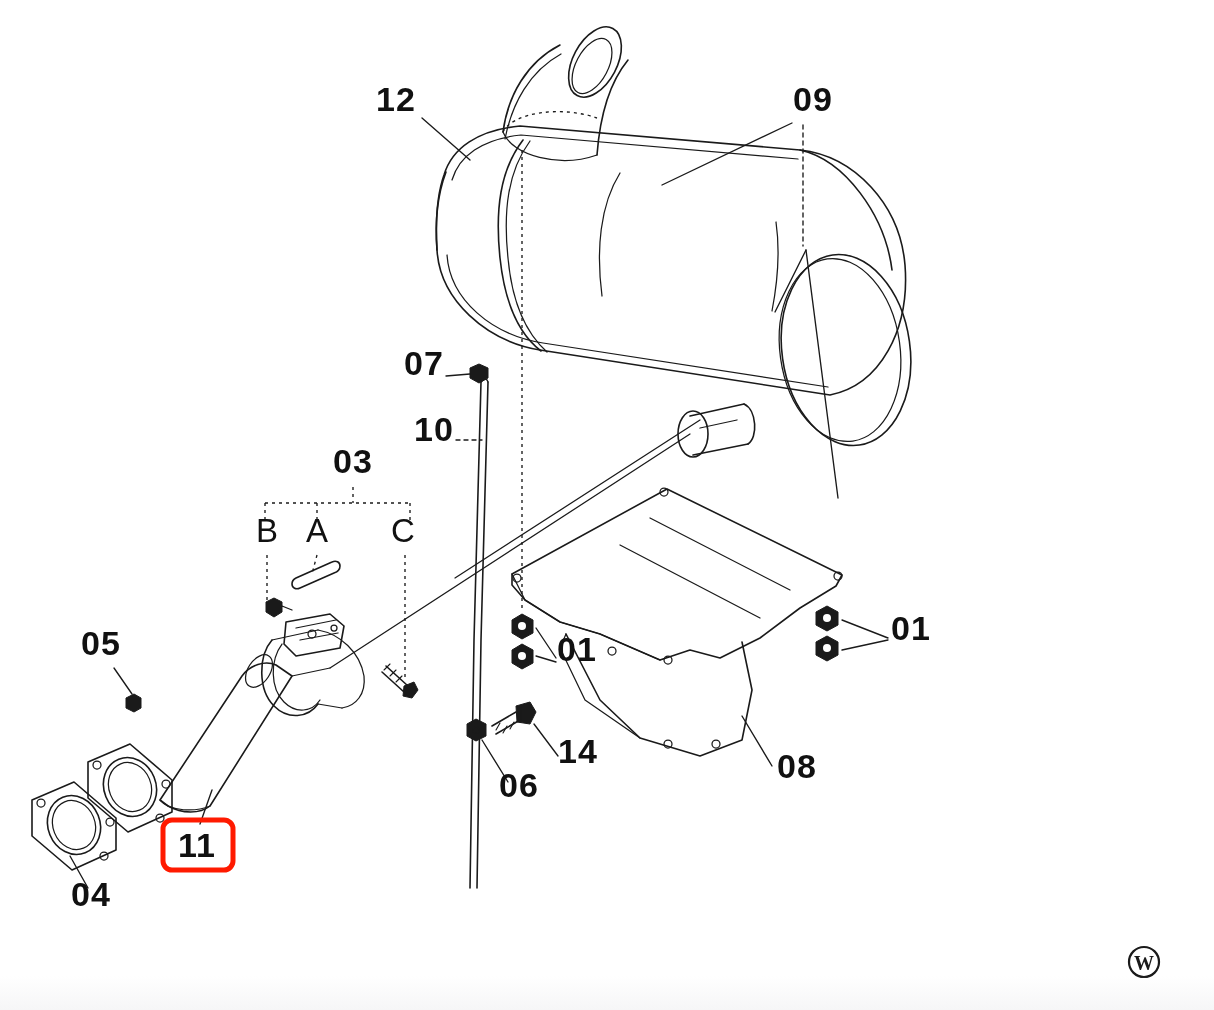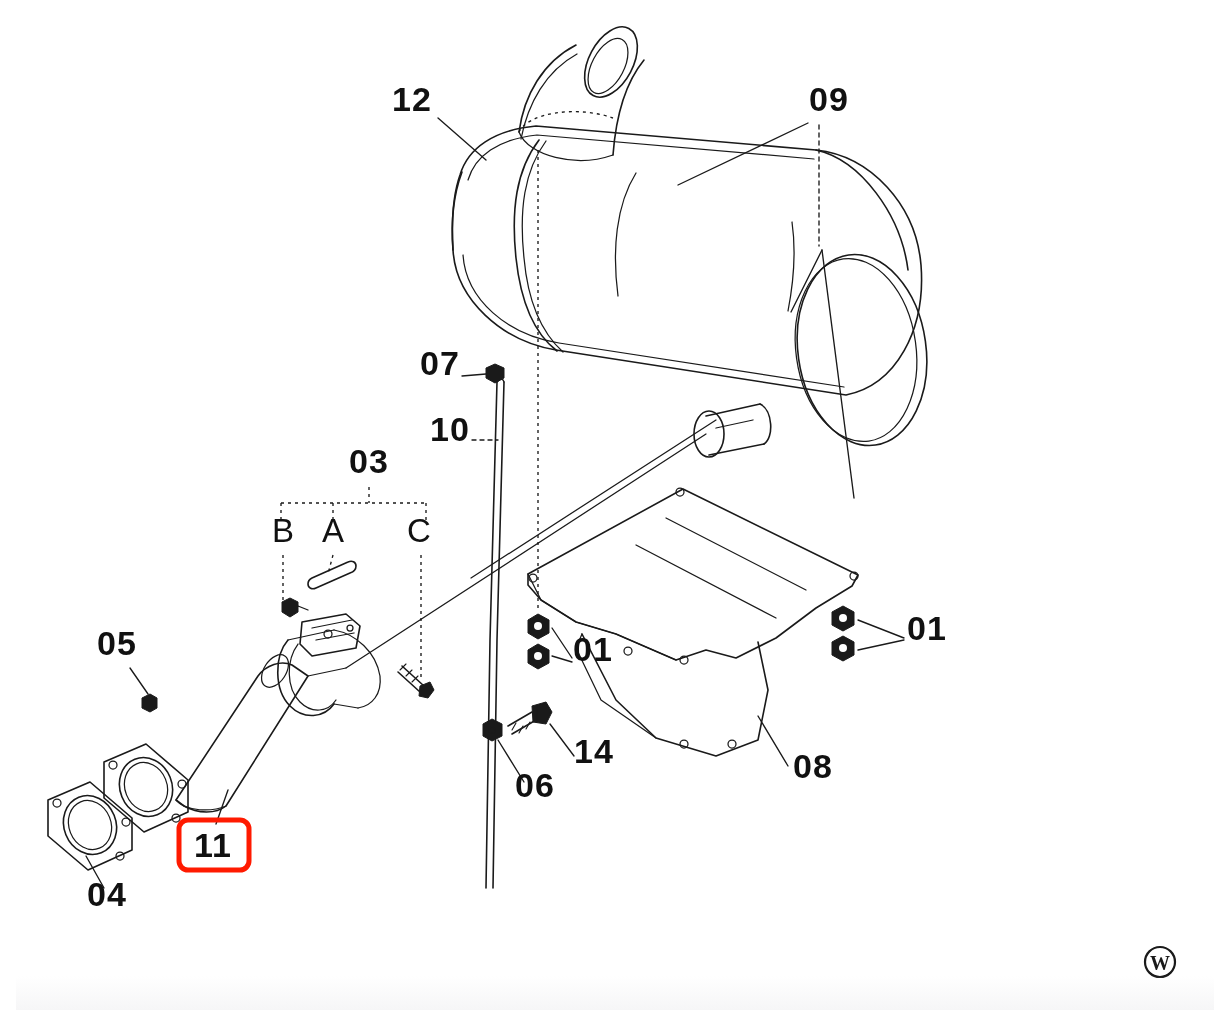--- a/index.html
+++ b/index.html
@@ -11,21 +11,21 @@
   body {
     width: 1214px;
     height: 1010px;
     position: relative;
     overflow: hidden;
     font-family: "Liberation Sans", sans-serif;
     background: #ffffff;
   }
   #diagram-root {
     position: absolute;
-    left: 16px; top: 0;
+    left: 0; top: 0;
     width: 1028px;
     height: 1010px;
   }
   #diagram-svg {
     position: absolute;
     left: 0; top: 0;
     width: 1214px;
     height: 1010px;
     display: block;
   }

